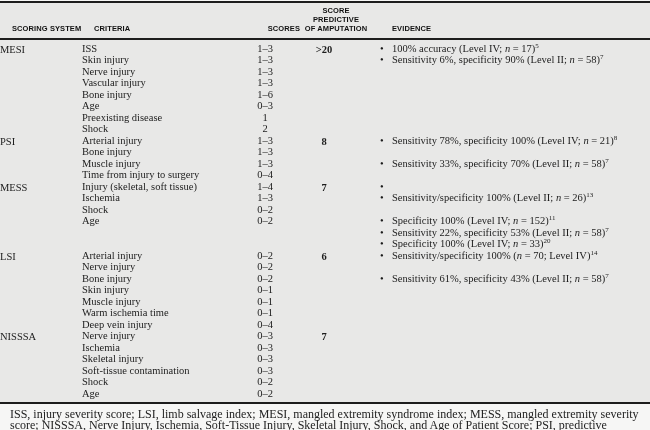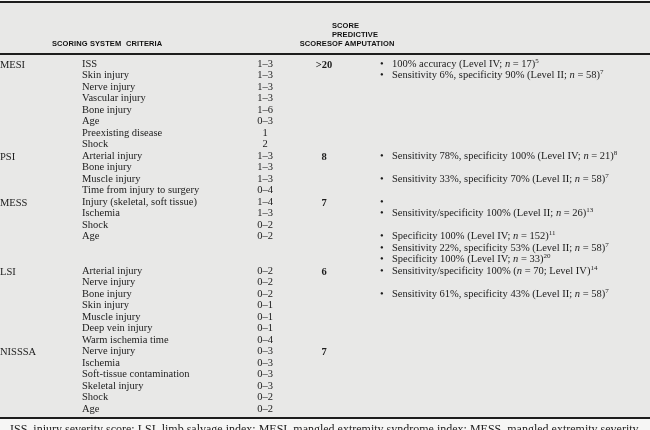--- a/index.html
+++ b/index.html
@@ -25,24 +25,24 @@
     display: flex;
     align-items: flex-end;
     padding: 3px 0 5px 12px;
     min-height: 22px;
     font-family: "Liberation Sans", sans-serif;
     font-weight: bold;
     font-size: 7.5px;
     letter-spacing: 0.1px;
     color: #111;
   }
-  .hc1 { width: 74px; margin-left: 40px; }
+  .hc1 { width: 82px; }
   .hc2 { width: 160px; }
   .hc3 { width: 46px; text-align: right; }
-  .hc4 { width: 72px; line-height: 9px; margin-top: 15px; }
+  .hc4 { width: 72px; text-align: center; line-height: 9px; }
   .hc5 { flex: 1; padding-left: 20px; }
 
   
   .section-row {
     display: flex;
     align-items: flex-start;
     padding-left: 0;
     font-size: 10.5px;
     line-height: 11.5px;
     color: #1c1c1c;
@@ -76,20 +76,21 @@
     <div class="rule top"></div>
 
     <div class="header-row">
       <div class="hc1">SCORING SYSTEM</div>
       <div class="hc2">CRITERIA</div>
       <div class="hc3">SCORES</div>
       <div class="hc4">
         <div>SCORE PREDICTIVE</div>
         <div>OF AMPUTATION</div>
       </div>
+      <div class="hc5">EVIDENCE</div>
     </div>
 
     <div class="rule mid"></div>
 
     <div id="table-body" class="body-wrap">
         <div class="section-row">
           <div class="col-system">MESI</div>
           <div class="col-criteria">
             <div class="line">ISS</div>
             <div class="line">Skin injury</div>
@@ -188,22 +189,22 @@
           </div>
         </div>
         <div class="section-row">
           <div class="col-system">LSI</div>
           <div class="col-criteria">
             <div class="line">Arterial injury</div>
             <div class="line">Nerve injury</div>
             <div class="line">Bone injury</div>
             <div class="line">Skin injury</div>
             <div class="line">Muscle injury</div>
+            <div class="line">Warm ischemia time</div>
             <div class="line">Deep vein injury</div>
-            <div class="line">Warm ischemia time</div>
           </div>
           <div class="col-scores">
             <div class="line">0–2</div>
             <div class="line">0–2</div>
             <div class="line">0–2</div>
             <div class="line">0–1</div>
             <div class="line">0–1</div>
             <div class="line">0–1</div>
             <div class="line">0–4</div>
           </div>
@@ -218,22 +219,22 @@
               <span class="bullet">•</span>
               <span>Sensitivity 61%, specificity 43% (Level II; <i>n</i> = 58)<sup>7</sup></span>
             </div>
           </div>
         </div>
         <div class="section-row">
           <div class="col-system">NISSSA</div>
           <div class="col-criteria">
             <div class="line">Nerve injury</div>
             <div class="line">Ischemia</div>
+            <div class="line">Skeletal injury</div>
             <div class="line">Soft-tissue contamination</div>
-            <div class="line">Skeletal injury</div>
             <div class="line">Shock</div>
             <div class="line">Age</div>
           </div>
           <div class="col-scores">
             <div class="line">0–3</div>
             <div class="line">0–3</div>
             <div class="line">0–3</div>
             <div class="line">0–3</div>
             <div class="line">0–2</div>
             <div class="line">0–2</div>

